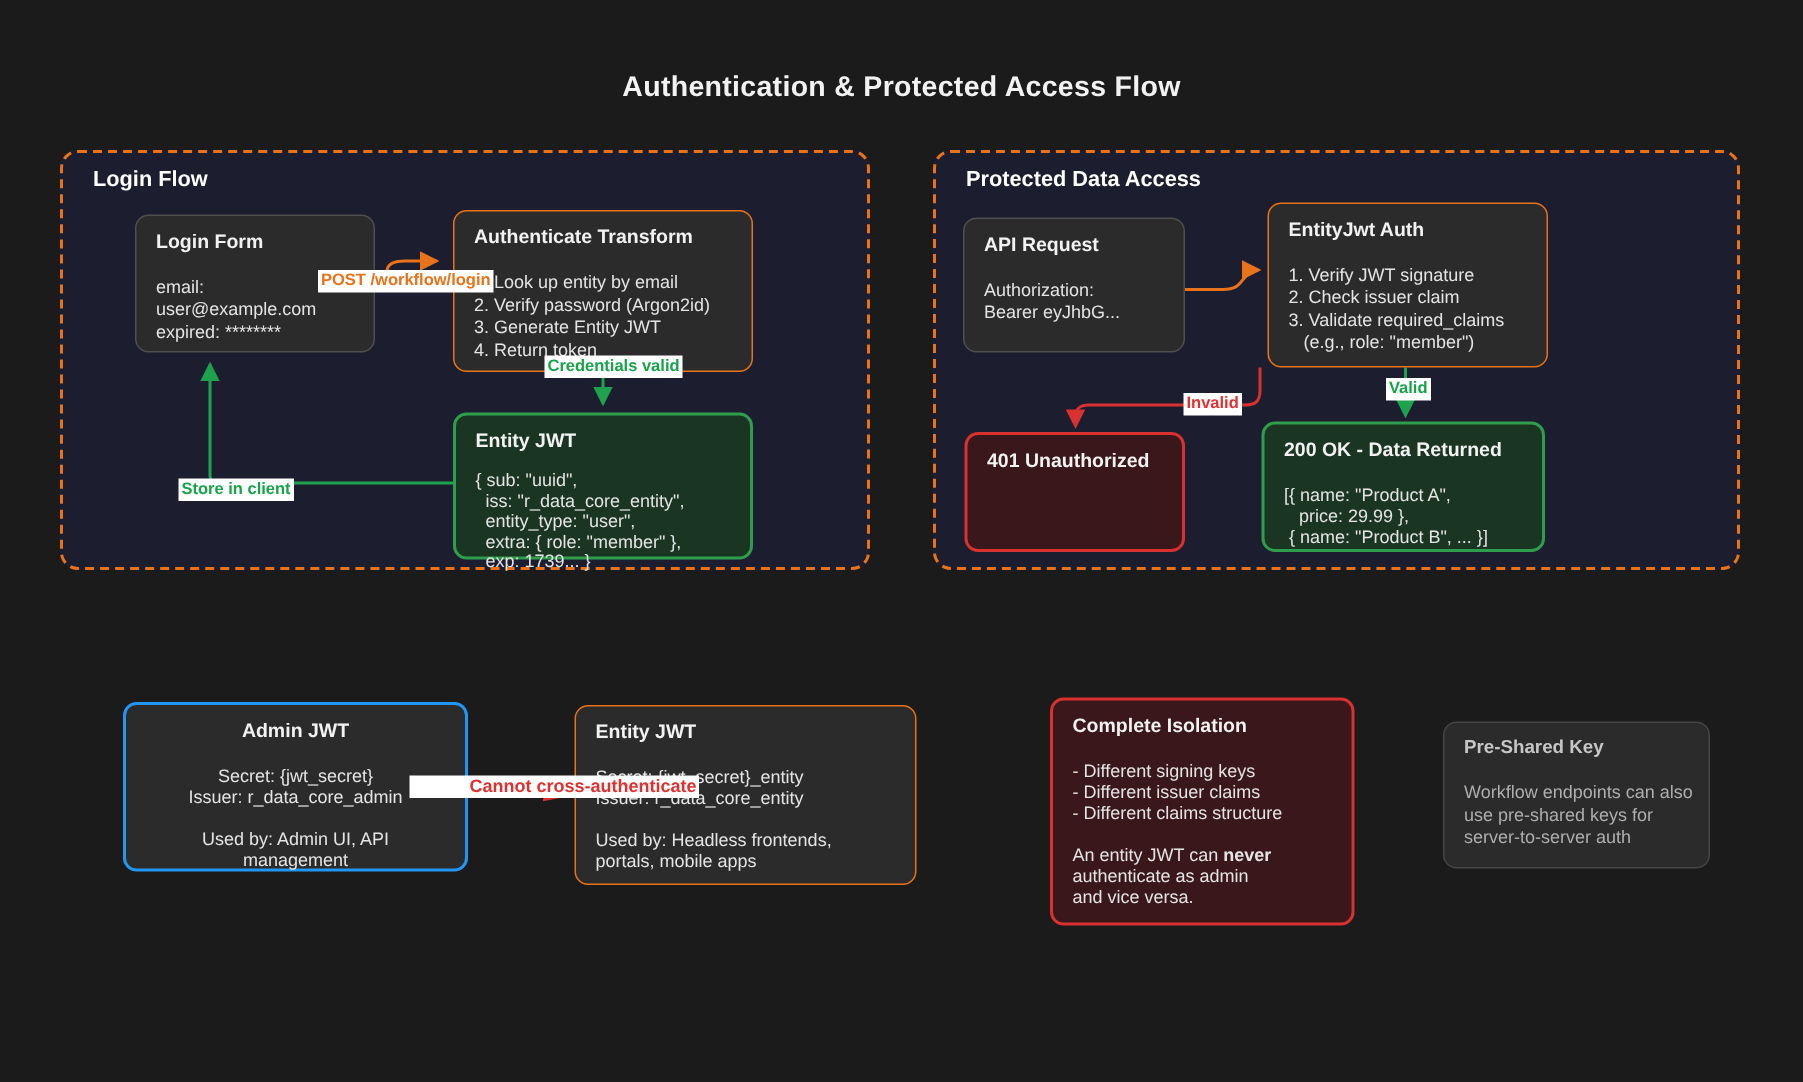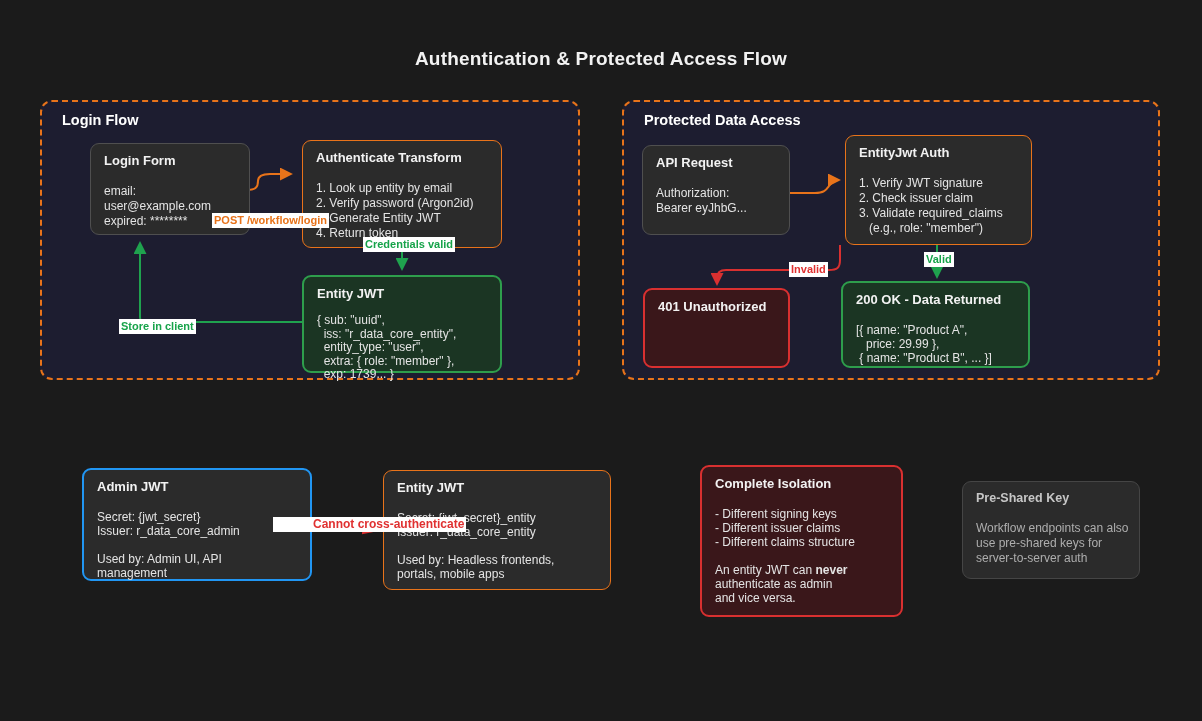--- a/index.html
+++ b/index.html
@@ -26,21 +26,21 @@
   .node.tight .ln{line-height:13.6px;min-height:13.6px;}
   .node.tight .node-title{margin-bottom:13px;}
   .node.muted .node-title{color:#c6c6c6;font-size:12.5px;}
   .node.muted .ln{color:#aeaeae;}
   .note-line{font-size:12px;line-height:14px;color:#e4e4e4;}
   .note-line b{font-weight:bold;}
   
   #edges{position:absolute;left:0;top:0;z-index:2;pointer-events:none;}
   .edge-label{position:absolute;z-index:4;background:#ffffff;padding:1px 2px;
         font-size:11px;font-weight:bold;line-height:13px;white-space:nowrap;}
-  .el-orange{color:#e8731a;margin-top:33px;} .el-green{color:#17a34a;} .el-red{color:#e03131;}
+  .el-orange{color:#e8731a;} .el-green{color:#17a34a;} .el-red{color:#e03131;}
   .edge-label.big{font-size:12px;}
 </style>
 </head>
 <body>
 
 <div id="page">
 
   <div class="diagram-title">Authentication &amp; Protected Access Flow</div>
 
   <div class="container dashed" style="left:40px;top:100px;width:540px;height:280px;">
@@ -127,21 +127,21 @@
 
   <div class="node green lh14" style="left:841px;top:281px;width:189px;height:87px;">
     <div class="node-title">200 OK - Data Returned</div>
     <div>
         <div class="ln">[{ name: "Product A",</div>
         <div class="ln">   price: 29.99 },</div>
         <div class="ln"> { name: "Product B", ... }]</div>
       </div>
   </div>
 
-  <div class="node blue lh14" style="left:82px;top:468px;width:230px;height:113px;">
+  <div class="node blue lh14" style="left:82px;top:468px;width:230px;height:113px;text-align:center;">
     <div class="node-title">Admin JWT</div>
     <div>
         <div class="ln">Secret: {jwt_secret}</div>
         <div class="ln">Issuer: r_data_core_admin</div>
         <div class="ln"></div>
         <div class="ln">Used by: Admin UI, API</div>
         <div class="ln">management</div>
       </div>
   </div>
 

